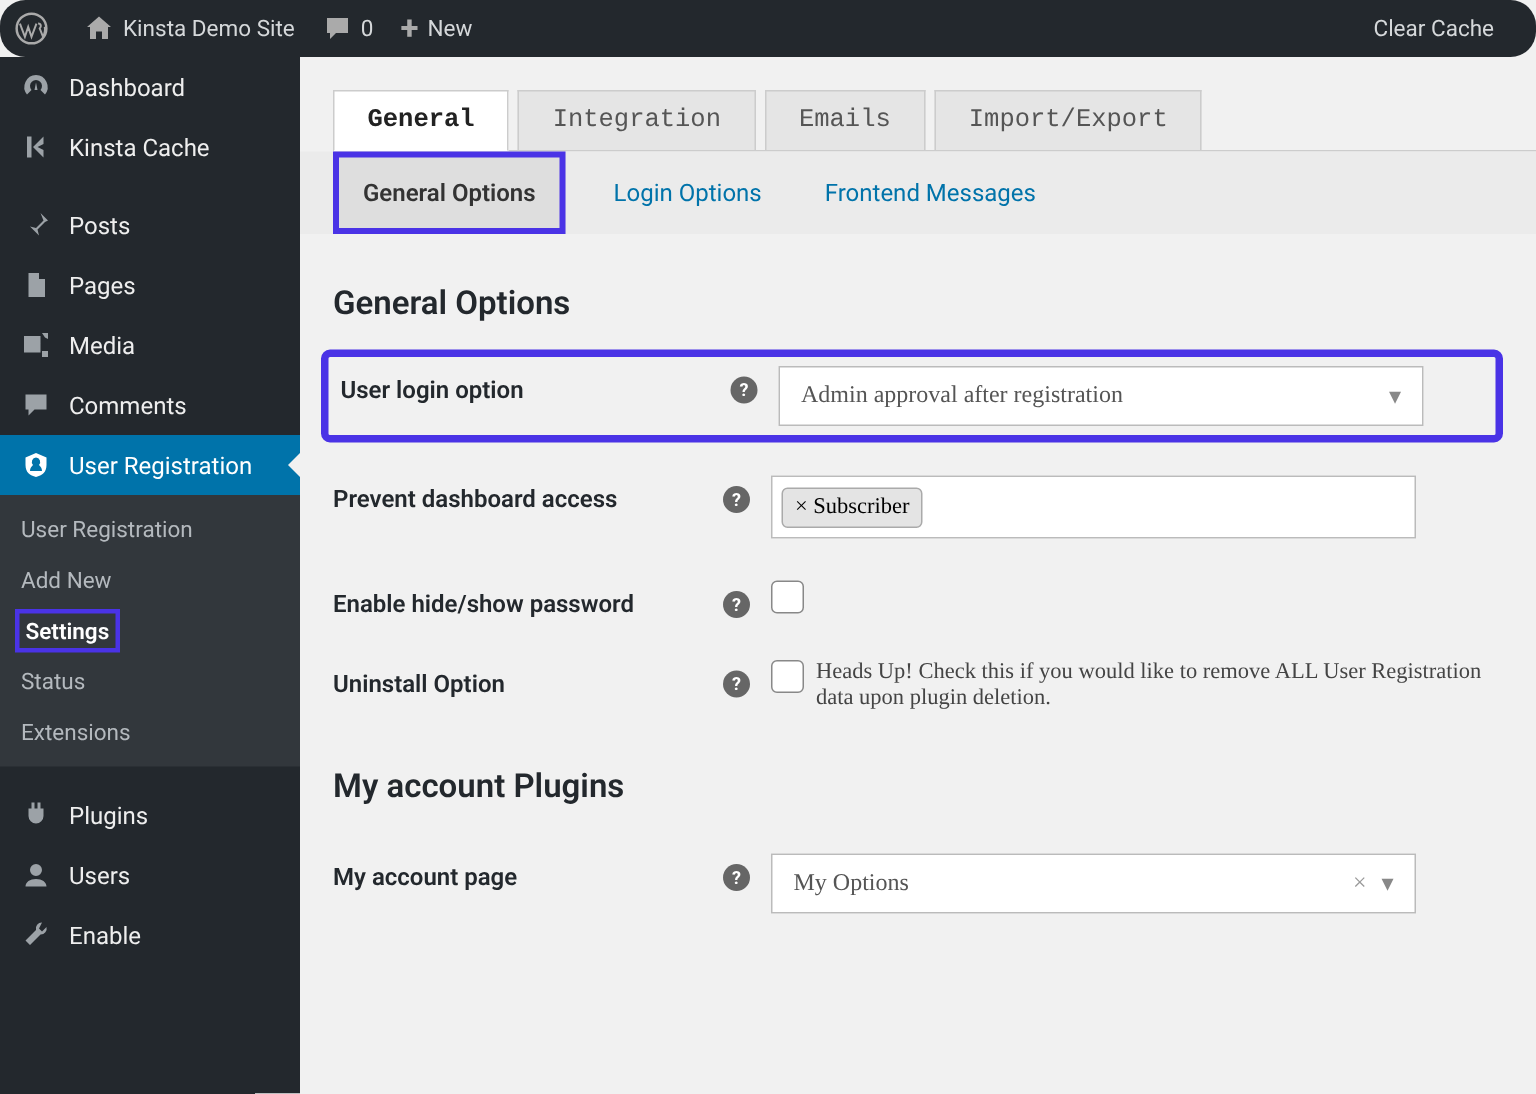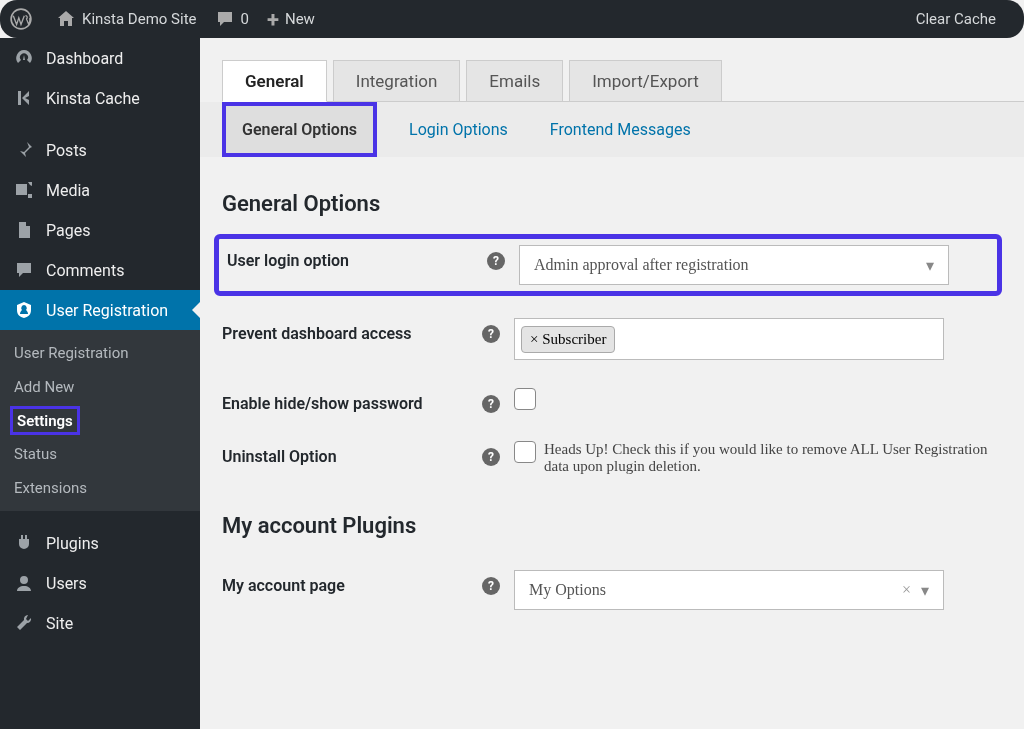--- a/index.html
+++ b/index.html
@@ -22,21 +22,21 @@
     .menu-item.current .pointer { position: absolute; right: -1px; top: 50%; transform: translateY(-50%); width:0; height:0; border-top:9px solid transparent; border-bottom:9px solid transparent; border-right:9px solid #f1f1f1; }
     .submenu { background: #32373c; padding: 6px 0; }
     .submenu .sub-item { padding: 8px 14px; color: #b4b9be; cursor: pointer; font-size:15px; }
     .submenu .sub-item.current { color: #fff; font-weight: 600; }
     .sep { height: 12px; }
     .settings-highlight-border { border: 3px solid #4a33e6; display: inline-block; padding: 2px 4px; margin-left: 10px; }
 
     
     .content { position: absolute; top: 38px; left: 200px; right: 0; bottom: 0; background: #f1f1f1; overflow: hidden; padding: 0; }
     .tabs-wrap { margin: 22px 0 0 22px; border-bottom: 1px solid #ccc; display: flex; }
-    .tab { background: #e5e5e5; border: 1px solid #ccc; border-bottom: none; margin-right: 6px; padding: 10px 22px; font-size: 17px; color: #555; cursor: pointer; }
+    .tab { background: #e5e5e5; border: 1px solid #ccc; border-bottom: none; margin-right: 6px; padding: 10px 22px; font-size: 17px; color: #555; cursor: pointer; font-family: Liberation Mono, monospace; }
     .tab.active { background: #fff; border-bottom: 1px solid #fff; margin-bottom: -1px; font-weight: 600; color: #222; }
 
     .subtabs { background: #ebebeb; display: flex; align-items: center; padding: 0 22px; gap: 22px; }
     .subtab { padding: 18px 10px; color: #0073aa; font-size: 16px; cursor: pointer; }
     .subtab.active { color: #333; font-weight: 600; border:4px solid #4a33e6; background:#dedede; padding:14px 16px; }
 
     .form-area { padding: 10px 22px; }
     .section-title { font-size: 22px; color: #23282d; font-weight: 600; margin: 24px 0 18px; }
     .form-row { display: flex; align-items: flex-start; padding: 14px 0; }
     .form-label { width: 260px; flex-shrink:0; font-size: 16px; color: #23282d; font-weight: 600; padding-top:6px; }
@@ -108,32 +108,32 @@
       <span class="icon">
           <svg viewBox="0 0 20 20">
             <path d="M13 2l5 5-2 1-5 5 1 4-3-3-5 5 5-5-3-3 4 1 5-5z"></path>
           </svg>
         </span>
       <span>Posts</span>
     </div>
     <div class="menu-item">
       <span class="icon">
           <svg viewBox="0 0 20 20">
+            <path d="M5 2h7l4 4v12H5zM12 2v4h4"></path>
+          </svg>
+        </span>
+      <span>Pages</span>
+    </div>
+    <div class="menu-item">
+      <span class="icon">
+          <svg viewBox="0 0 20 20">
             <path d="M2 4h11v11H2zM5 15l3-4 2 2 3-4v6zM14 2h4v4l-2-1zM14 14h4v4h-4z"></path>
           </svg>
         </span>
       <span>Media</span>
-    </div>
-    <div class="menu-item">
-      <span class="icon">
-          <svg viewBox="0 0 20 20">
-            <path d="M5 2h7l4 4v12H5zM12 2v4h4"></path>
-          </svg>
-        </span>
-      <span>Pages</span>
     </div>
     <div class="menu-item">
       <span class="icon">
           <svg viewBox="0 0 20 20">
             <path d="M3 3h14v10H9l-4 4v-4H3z"></path>
           </svg>
         </span>
       <span>Comments</span>
     </div>
     <div class="menu-item current">
@@ -172,21 +172,21 @@
           </svg>
         </span>
       <span>Users</span>
     </div>
     <div class="menu-item">
       <span class="icon">
           <svg viewBox="0 0 20 20">
             <path d="M14 2a4 4 0 00-4 5L3 14l3 3 7-7a4 4 0 004-5l-3 3-2-2z"></path>
           </svg>
         </span>
-      <span>Site</span>
+      <span>Enable</span>
     </div>
   </div>
 
   <div class="content">
 
     <div class="tabs-wrap">
       <div class="tab active"><span>General</span></div>
       <div class="tab"><span>Integration</span></div>
       <div class="tab"><span>Emails</span></div>
       <div class="tab"><span>Import/Export</span></div>

